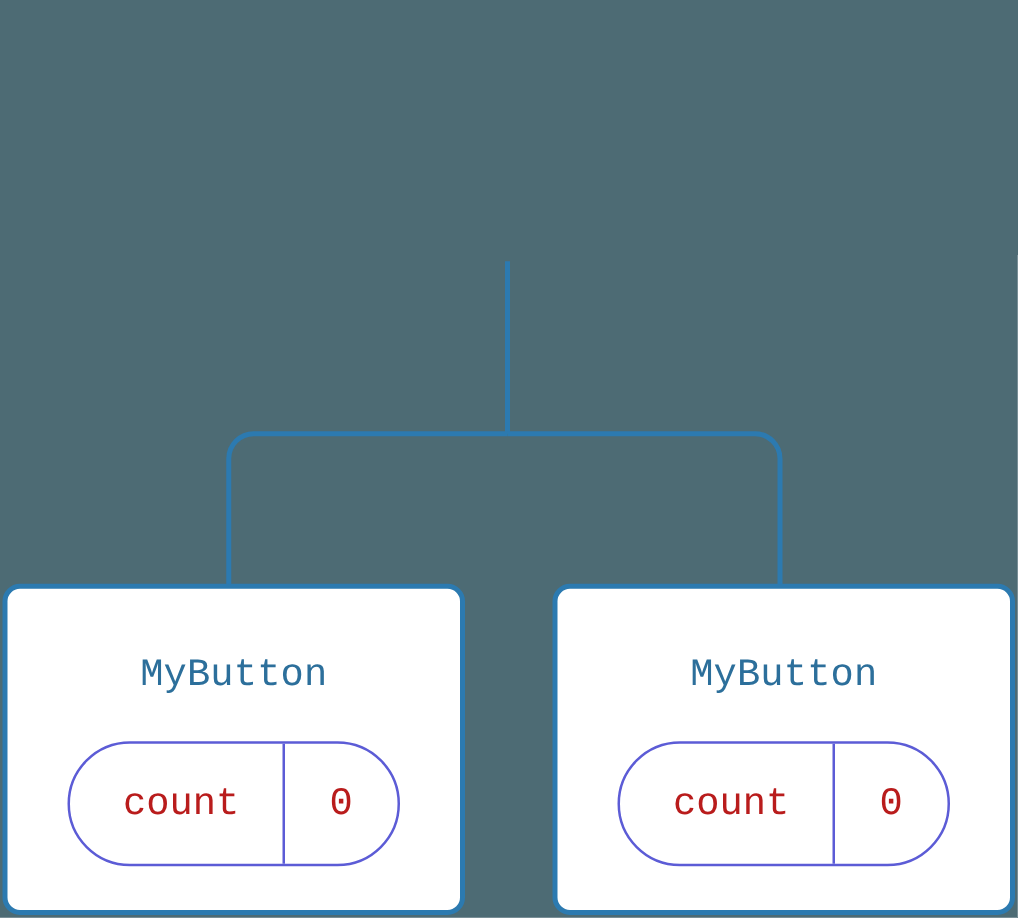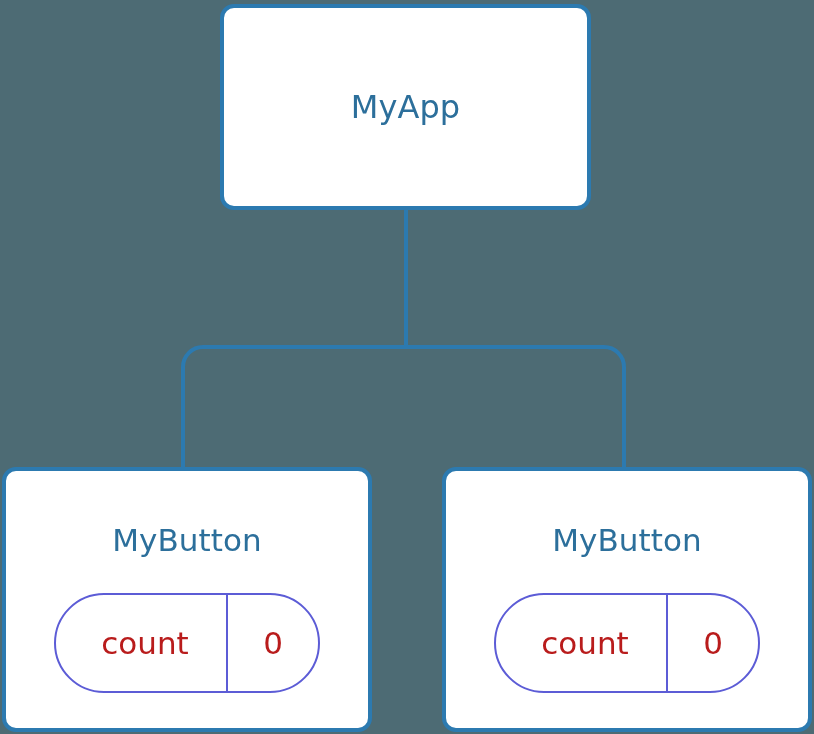--- a/index.html
+++ b/index.html
@@ -64,20 +64,21 @@
   #node-root .node-title {
     font-size: 32px;
   }
 
   
   .node-child {
     top: 467px;
     width: 370px;
     height: 265px;
     padding-top: 54px;
+    font-family: Liberation Mono, monospace;
   }
   #node-child-0 { left: 2px; }
   #node-child-1 { left: 442px; }
 
   
   .prop-pill {
     position: relative;
     margin-top: 37px;
     height: 100px;
     display: flex;
@@ -114,23 +115,20 @@
 <body>
 
 <div id="canvas">
 
   <svg id="edges" viewBox="0 0 814 734" width="814" height="734" aria-hidden="true">
     <path d="M 406 209 L 406 347" fill="none" stroke="#2c7ab0" stroke-width="4" stroke-linecap="butt"></path>
     <path d="M 406 347 L 203 347 A 20 20 0 0 0 183 367 L 183 469" fill="none" stroke="#2c7ab0" stroke-width="4" stroke-linecap="butt" stroke-linejoin="round"></path>
     <path d="M 406 347 L 604 347 A 20 20 0 0 1 624 367 L 624 469" fill="none" stroke="#2c7ab0" stroke-width="4" stroke-linecap="butt" stroke-linejoin="round"></path>
   </svg>
 
-  <div class="node" id="node-root">
-    <span class="node-title">MyApp</span>
-  </div>
 
   <div class="node node-child" id="node-child-0">
     <span class="node-title">MyButton</span>
     <div class="prop-pill">
       <span class="prop-key">count</span>
       <span class="prop-val">0</span>
     </div>
   </div>
 
   <div class="node node-child" id="node-child-1">

